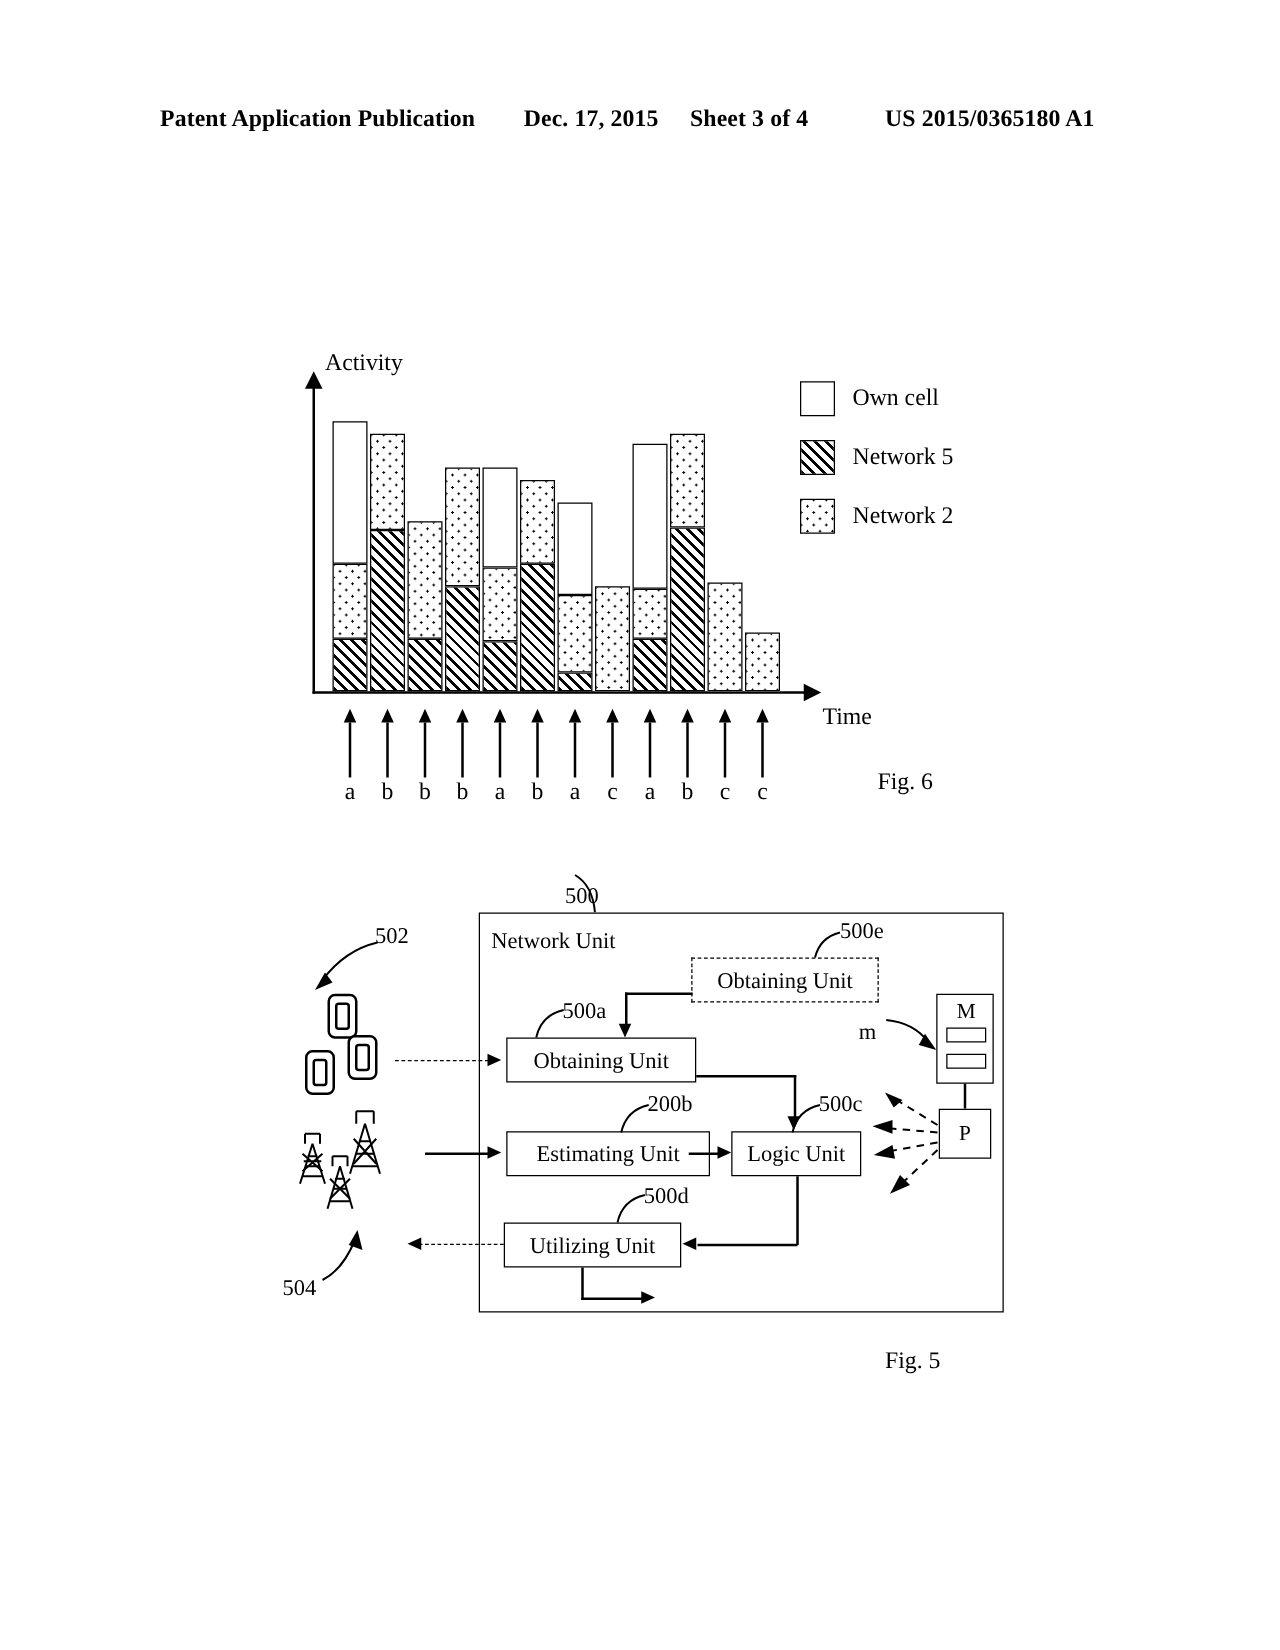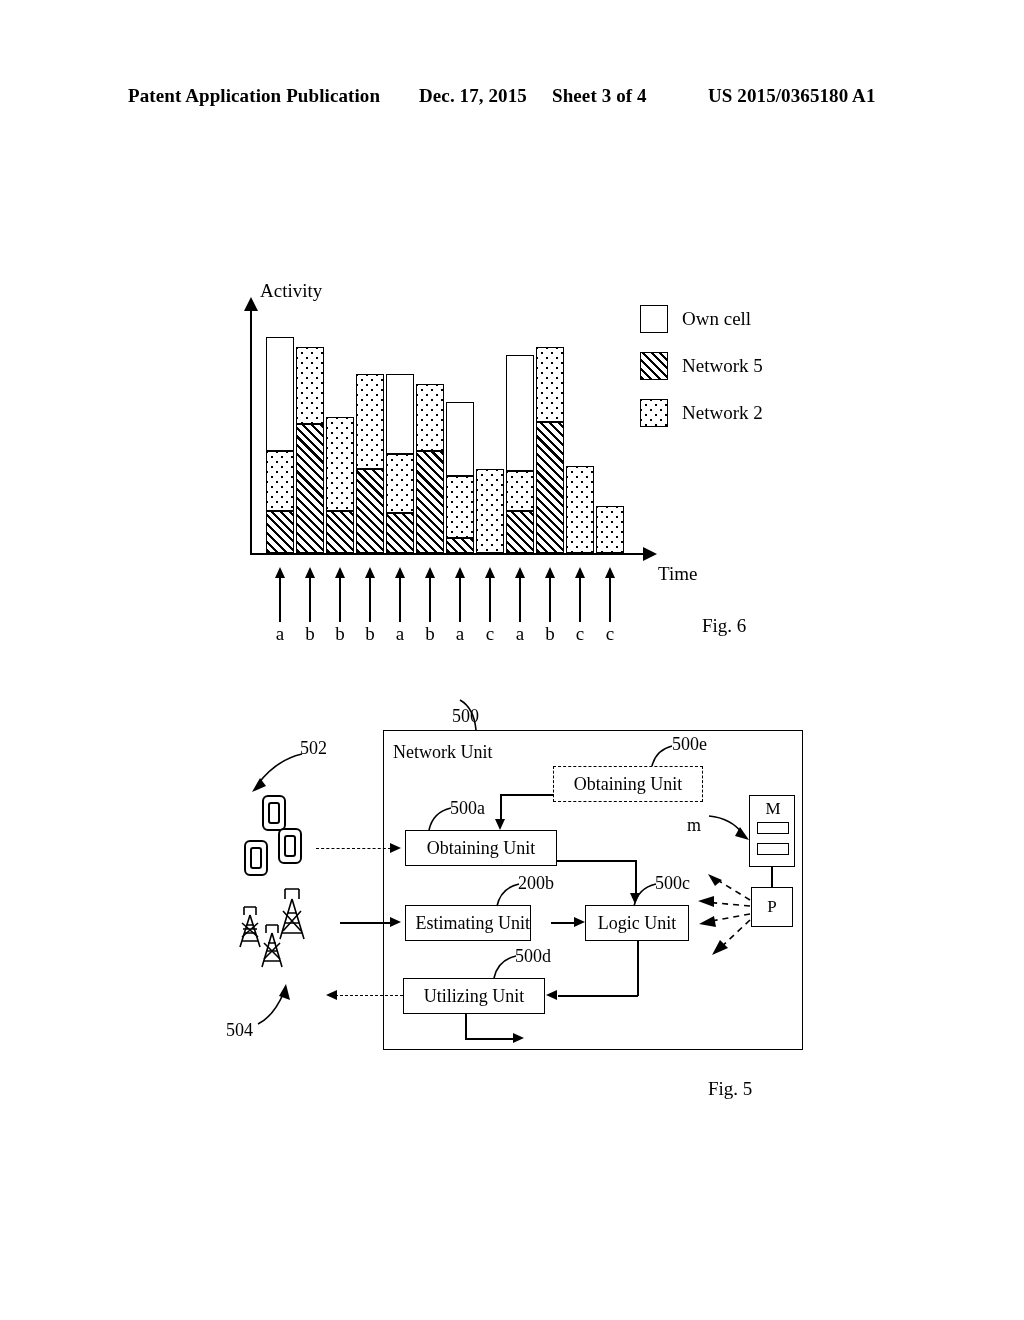--- a/index.html
+++ b/index.html
@@ -464,21 +464,21 @@
   <div class="ref-num" style="left:472px;top:44px;">500e</div>
 
   <div class="unit-box" style="left:205px;top:140px;width:152px;height:36px;">
     <span>Obtaining Unit</span>
   </div>
   <svg class="lead-svg" style="left:225px;top:114px;width:50px;height:30px;">
     <path d="M 4 26 Q 8 8 26 4" stroke="#000" stroke-width="1.6" fill="none"></path>
   </svg>
   <div class="ref-num" style="left:250px;top:108px;">500a</div>
 
-  <div class="unit-box" style="left:205px;top:215px;width:126px;height:36px;justify-content:flex-end;">
+  <div class="unit-box" style="left:205px;top:215px;width:163px;height:36px;">
     <span>Estimating Unit</span>
   </div>
   <svg class="lead-svg" style="left:293px;top:190px;width:50px;height:30px;">
     <path d="M 4 26 Q 8 8 26 4" stroke="#000" stroke-width="1.6" fill="none"></path>
   </svg>
   <div class="ref-num" style="left:318px;top:183px;">200b</div>
 
   <div class="unit-box" style="left:385px;top:215px;width:104px;height:36px;">
     <span>Logic Unit</span>
   </div>

